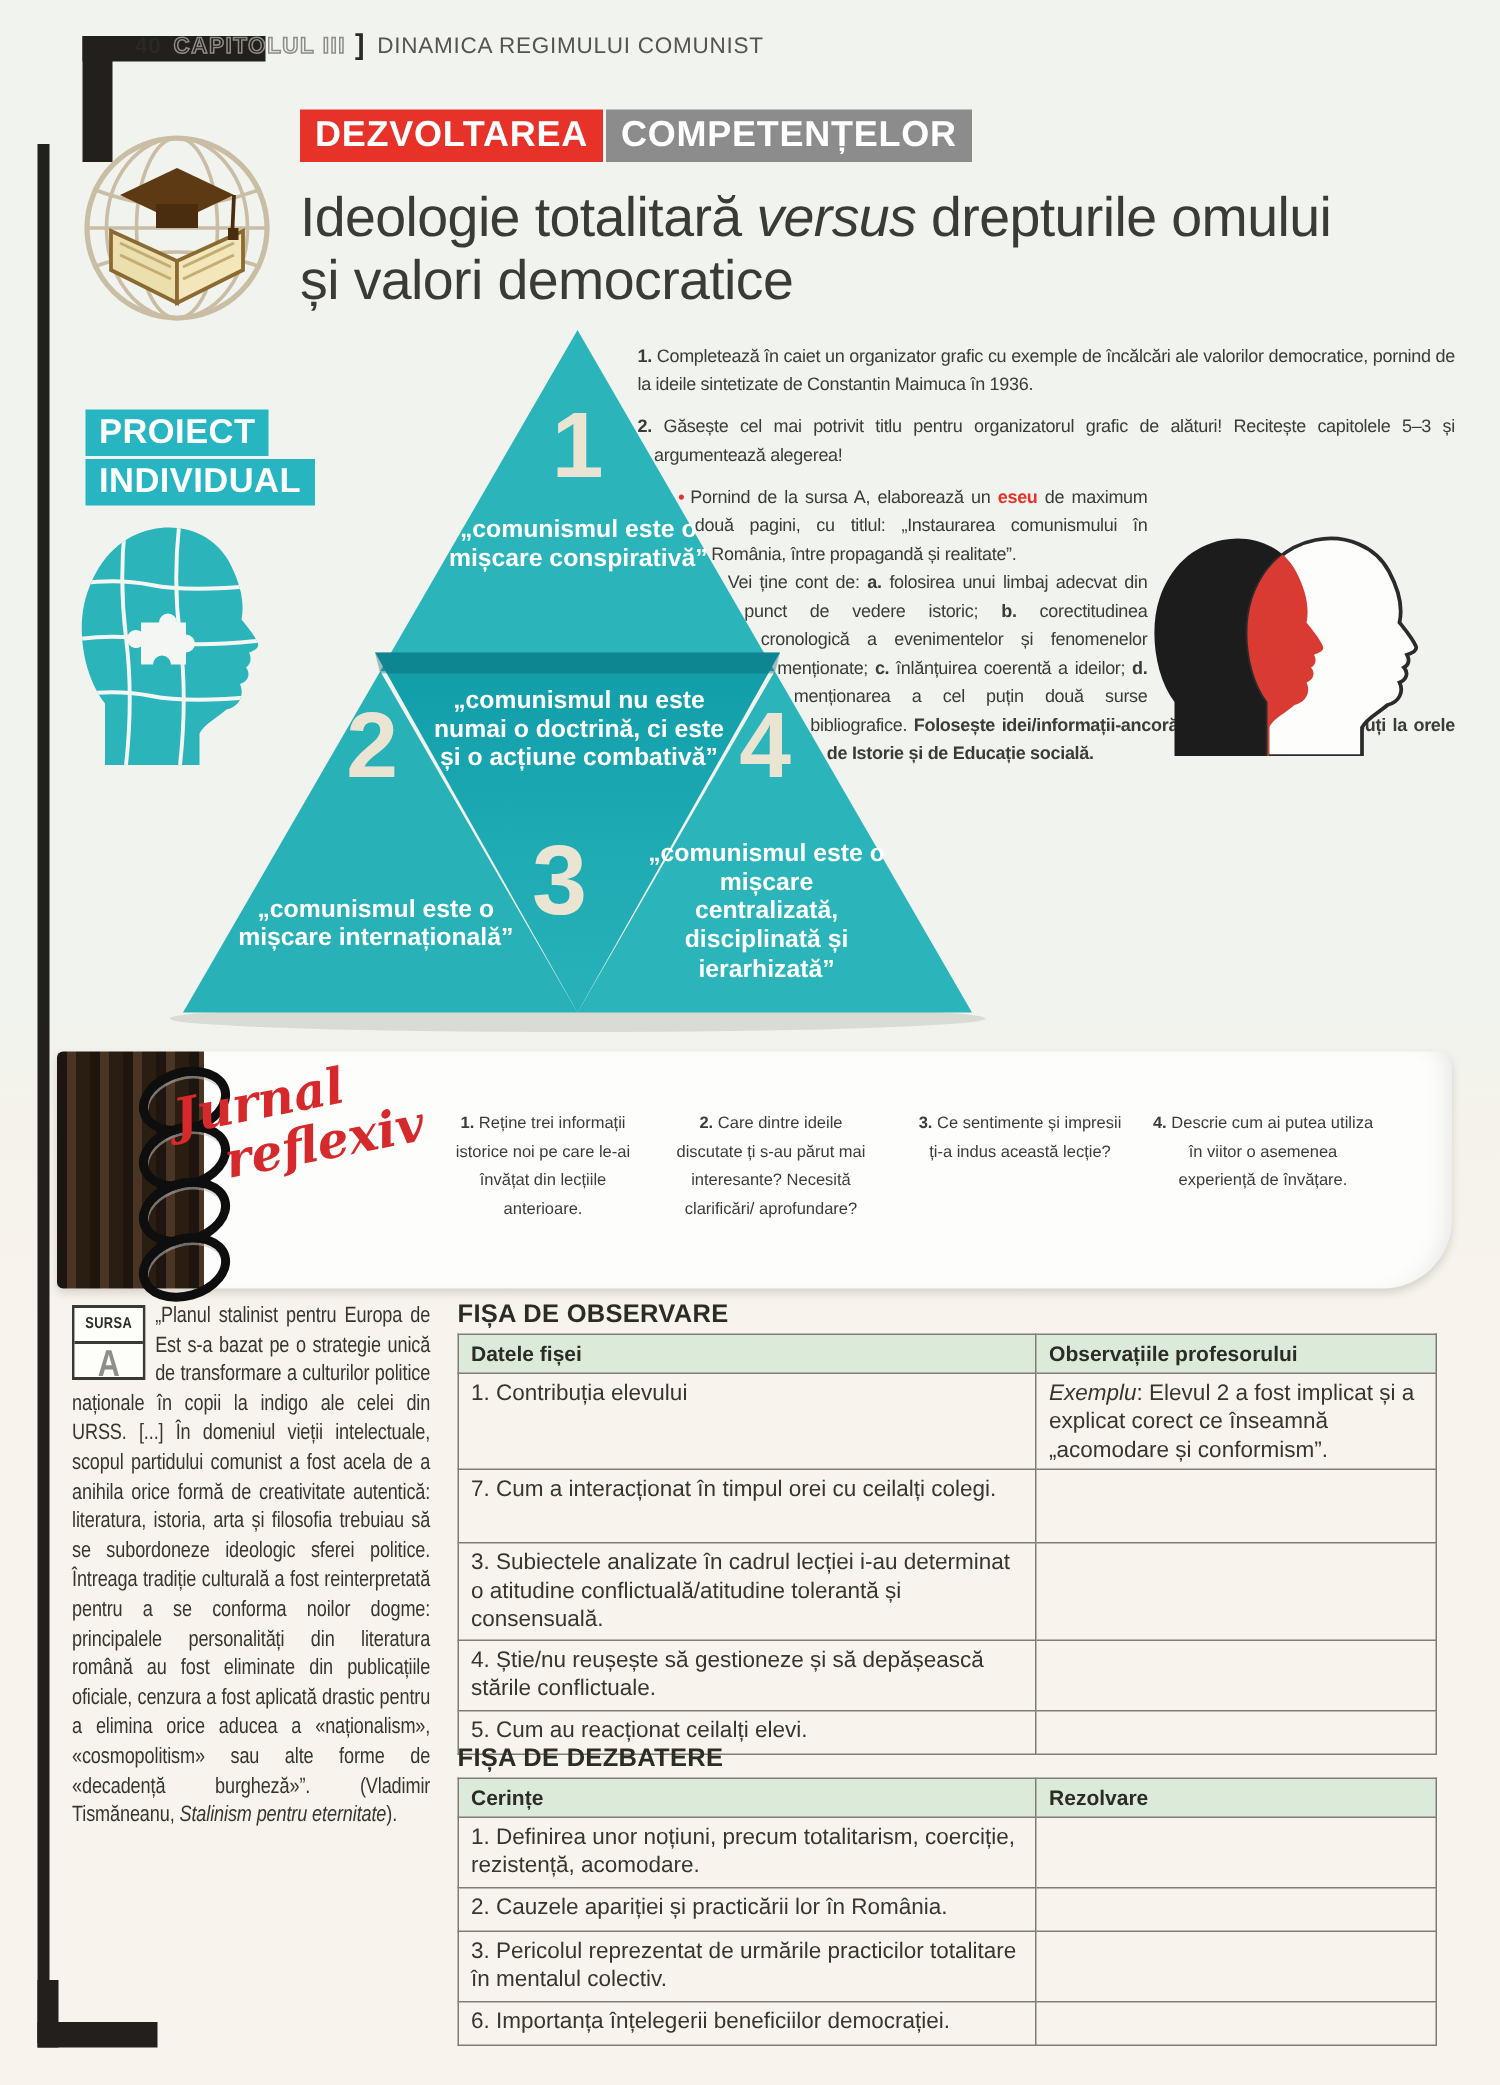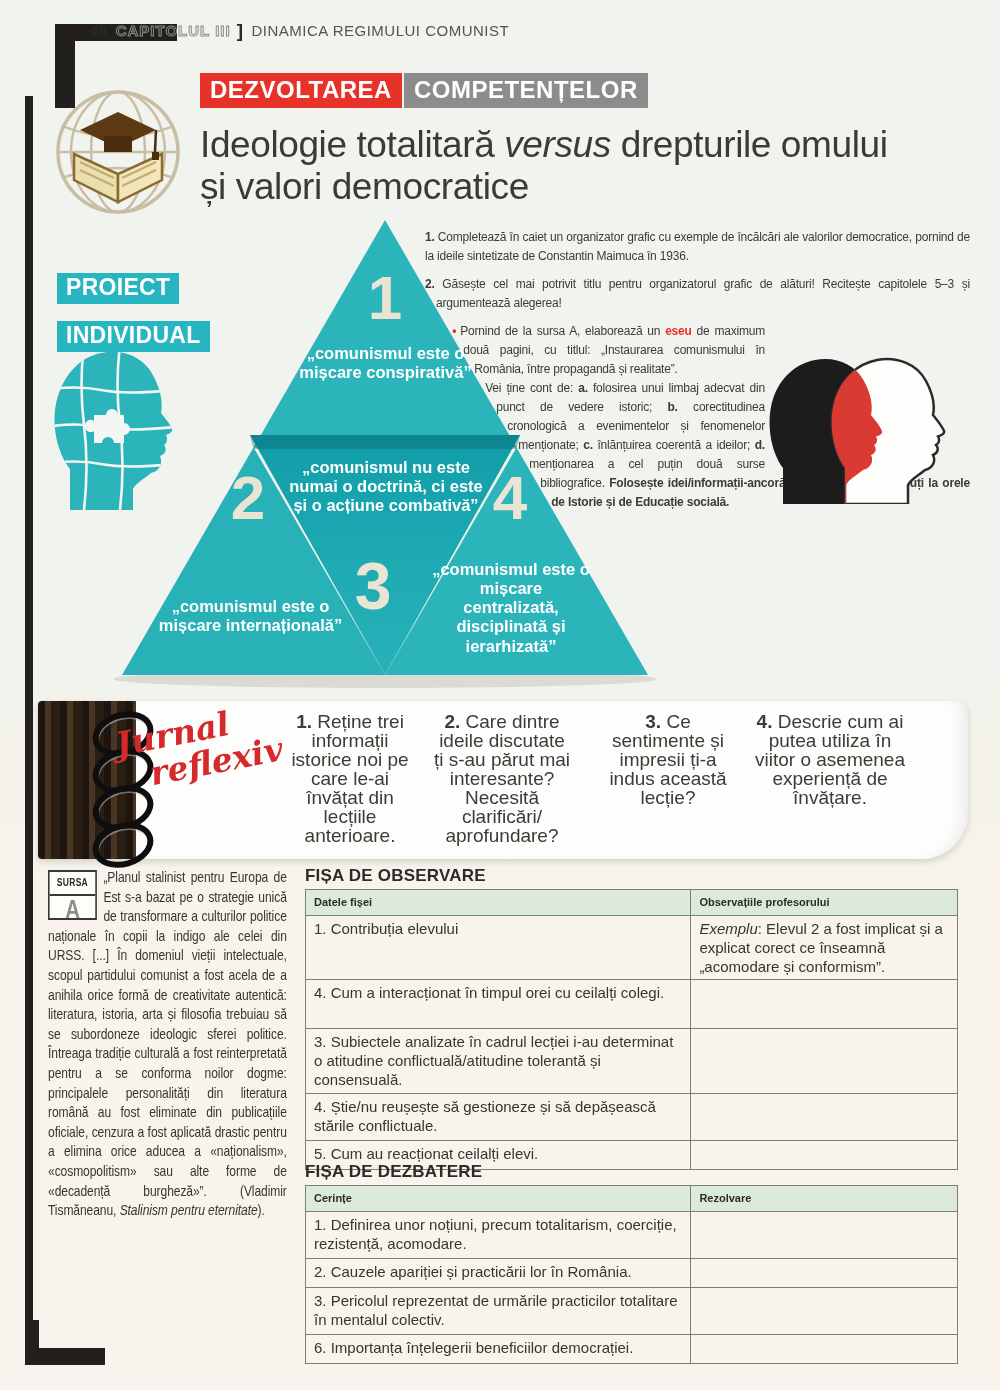--- a/index.html
+++ b/index.html
@@ -20,21 +20,21 @@
   .banner span{display:inline-block;color:#fff;padding:3px 10px 4px;}
   .banner .red{background:#e73229;}
   .banner .gray{background:#8c8c8c;margin-left:2px;}
   .title{top:124px;left:200px;width:720px;font-size:37px;line-height:1.13;color:#3a3a37;letter-spacing:-.4px;}
   .title i{font-style:italic;}
 
   
   .proj{top:273px;left:57px;line-height:1.0;}
   .proj span{display:block;background:#27b6c1;color:#fff;font-weight:bold;font-size:23px;
              padding:3px 9px 5px;width:max-content;letter-spacing:.3px;}
-  .proj span+span{margin-top:17px;}
+  .proj span+span{margin-top:2px;}
 
   
   .pyr-num{color:#eae5d3;font-weight:bold;text-align:center;}
   .pyr-quote{color:#fff;font-weight:bold;font-size:16.5px;line-height:1.16;text-align:center;}
 
   
   .tasks{top:228px;left:425px;width:545px;font-size:12px;line-height:19px;text-align:justify;letter-spacing:-.2px;color:#3b3b37;}
   .slope{float:left;width:235px;height:465px;shape-outside:polygon(0 0,0 66px,231px 465px,0 465px);
          clip-path:polygon(0 0,0 0,0 0);}
   .heads-sp{float:right;width:205px;height:152px;}
@@ -49,39 +49,39 @@
   .journal{top:701px;left:38px;width:930px;height:158px;background:#fdfdfc;
            border-radius:4px 10px 46px 4px;box-shadow:0 3px 6px rgba(60,60,50,.18), inset -14px 0 18px -12px rgba(0,0,0,.10);}
   .spiral{top:701px;left:38px;width:98px;height:158px;overflow:hidden;border-radius:4px 0 0 4px;
           background:repeating-linear-gradient(90deg,#1d150e 0 7px,#4a3424 7px 13px,#2a1d12 13px 22px);}
   .ring{position:absolute;width:50px;height:32px;border:6px solid #0e0e0e;border-radius:50%;
         box-shadow:inset 0 2px 0 rgba(190,190,190,.55);transform:rotate(-16deg);background:transparent;}
   .jr-title{top:712px;left:118px;width:170px;transform:rotate(-11deg);
             font-family:"DejaVu Serif",serif;font-style:italic;font-weight:bold;
             color:#d6292c;font-size:33px;line-height:1.05;}
   .jr-title .l2{display:block;margin-left:28px;}
-  .jr-item{top:712px;width:140px;text-align:center;font-size:19px;line-height:19px;color:#3b3b37;}
+  .jr-item{top:740px;width:140px;text-align:center;font-size:11px;line-height:19px;color:#3b3b37;margin-left:12px;}
   .jr-item .n{font-weight:bold;}
 
   
   .source{top:868px;left:48px;width:293px;transform:scaleX(.815);transform-origin:0 0;
           font-size:14.8px;line-height:19.6px;text-align:justify;color:#36352f;letter-spacing:-.1px;}
   .sursa-badge{float:left;width:56px;height:46px;border:2.5px solid #3a3a35;background:#fdfdfa;
                margin:2px 8px 2px 0;text-align:center;}
   .sursa-badge .t{display:block;font-size:10.5px;font-weight:bold;color:#2b2b27;border-bottom:2px solid #3a3a35;
                   padding:1px 0;letter-spacing:.3px;}
   .sursa-badge .a{display:block;font-size:25px;font-weight:bold;color:#8f8f89;line-height:26px;}
   .source i{font-style:italic;}
 
   
   .sheet-h{font-weight:bold;font-size:17px;color:#2c2c27;letter-spacing:.2px;}
   table.sheet{border-collapse:collapse;width:653px;table-layout:fixed;}
   table.sheet th,table.sheet td{border:1.3px solid #7e7e76;vertical-align:top;
         font-size:15px;line-height:19px;padding:3px 8px;color:#36352f;text-align:left;}
-  table.sheet th{background:#dcead9;font-weight:bold;font-size:11px;color:#2c2c27;}
+  table.sheet th{background:#dcead9;font-weight:bold;font-size:14px;color:#2c2c27;}
   table.sheet .c1{width:56.5%;}
   table.sheet i{font-style:italic;}
 </style>
 </head>
 <body>
 
 <div id="page">
 
   <div class="abs bar" style="left:55px;top:24px;width:122px;height:17px;"></div>
   <div class="abs bar" style="left:55px;top:24px;width:20px;height:84px;"></div>
@@ -233,21 +233,21 @@
     <tbody>
         <tr>
       <th class="c1">Datele fișei</th>
       <th>Observațiile profesorului</th>
     </tr>
     <tr>
       <td style="height:56px;">1. Contribuția elevului</td>
       <td><i>Exemplu</i><span>: Elevul 2 a fost implicat și a explicat corect ce înseamnă „acomodare și conformism”.</span></td>
     </tr>
     <tr>
-      <td style="height:42px;">4. Cum a interacționat în timpul orei cu ceilalți colegi.</td>
+      <td style="height:42px;">7. Cum a interacționat în timpul orei cu ceilalți colegi.</td>
       <td></td>
     </tr>
     <tr>
       <td style="height:58px;">3. Subiectele analizate în cadrul lecției i-au determinat o atitudine conflictuală/atitudine tolerantă și consensuală.</td>
       <td></td>
     </tr>
     <tr>
       <td style="height:40px;">4. Știe/nu reușește să gestioneze și să depășească stările conflictuale.</td>
       <td></td>
     </tr>

